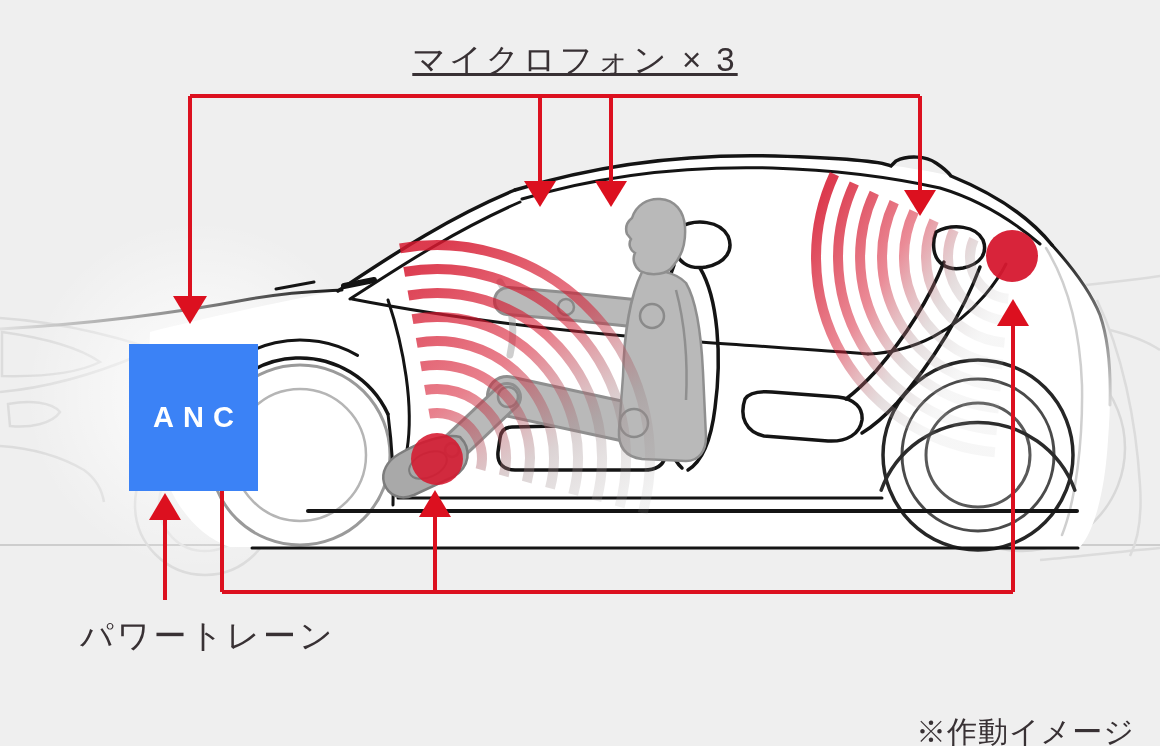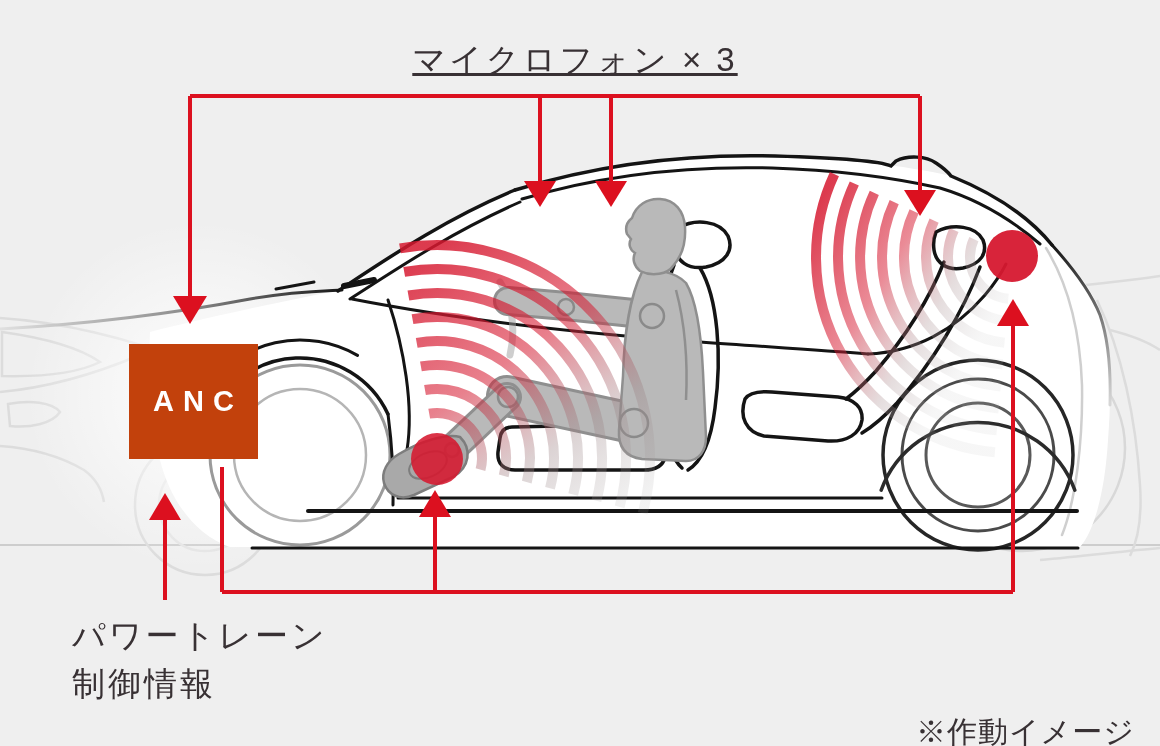--- a/index.html
+++ b/index.html
@@ -3,21 +3,21 @@
 <meta charset="utf-8">
 <style>
   html,body{margin:0;padding:0;background:#efefef;}
   .stage{position:relative;width:1160px;height:746px;background:#efefef;overflow:hidden;
          font-family:"Liberation Sans",sans-serif;}
   .stage svg{position:absolute;left:0;top:0;}
   .label{position:absolute;color:#383134;font-size:33px;letter-spacing:3px;line-height:1.45;}
   .label.center{text-align:center;text-decoration:underline;}
   .label.right{text-align:right;margin-top:32px;}
   .note{font-size:30px;letter-spacing:1px;}
-  .anc-box{position:absolute;left:129px;top:344px;width:129px;height:115px;background:#c2410c;
+  .anc-box{position:absolute;left:129px;top:344px;width:129px;height:147px;background:#3b82f6;
            display:flex;align-items:center;justify-content:center;color:#ffffff;
            font-size:29px;font-weight:bold;letter-spacing:9px;text-indent:9px;}
 </style>
 </head>
 <body>
 
 <div class="stage">
 
 <svg width="1160" height="746" viewBox="0 0 1160 746">
   <defs>
@@ -178,20 +178,19 @@
     <line x1="165" y1="600" x2="165" y2="520"></line>
     <polygon points="149,520 181,520 165,493" stroke="none"></polygon>
   </g>
 </svg>
 
 <div class="anc-box">ANC</div>
 
 <div class="label center" style="left:350px;top:36px;width:450px;">マイクロフォン × 3</div>
 
 
-<div class="label" style="left:72px;top:612px;width:330px;">
+<div class="label" style="left:80px;top:612px;width:330px;">
   <div>パワートレーン</div>
-  <div>制御情報</div>
 </div>
 
 <div class="label right note" style="left:840px;top:678px;width:295px;">※作動イメージ</div>
 
 </div>
 
 </body></html>

